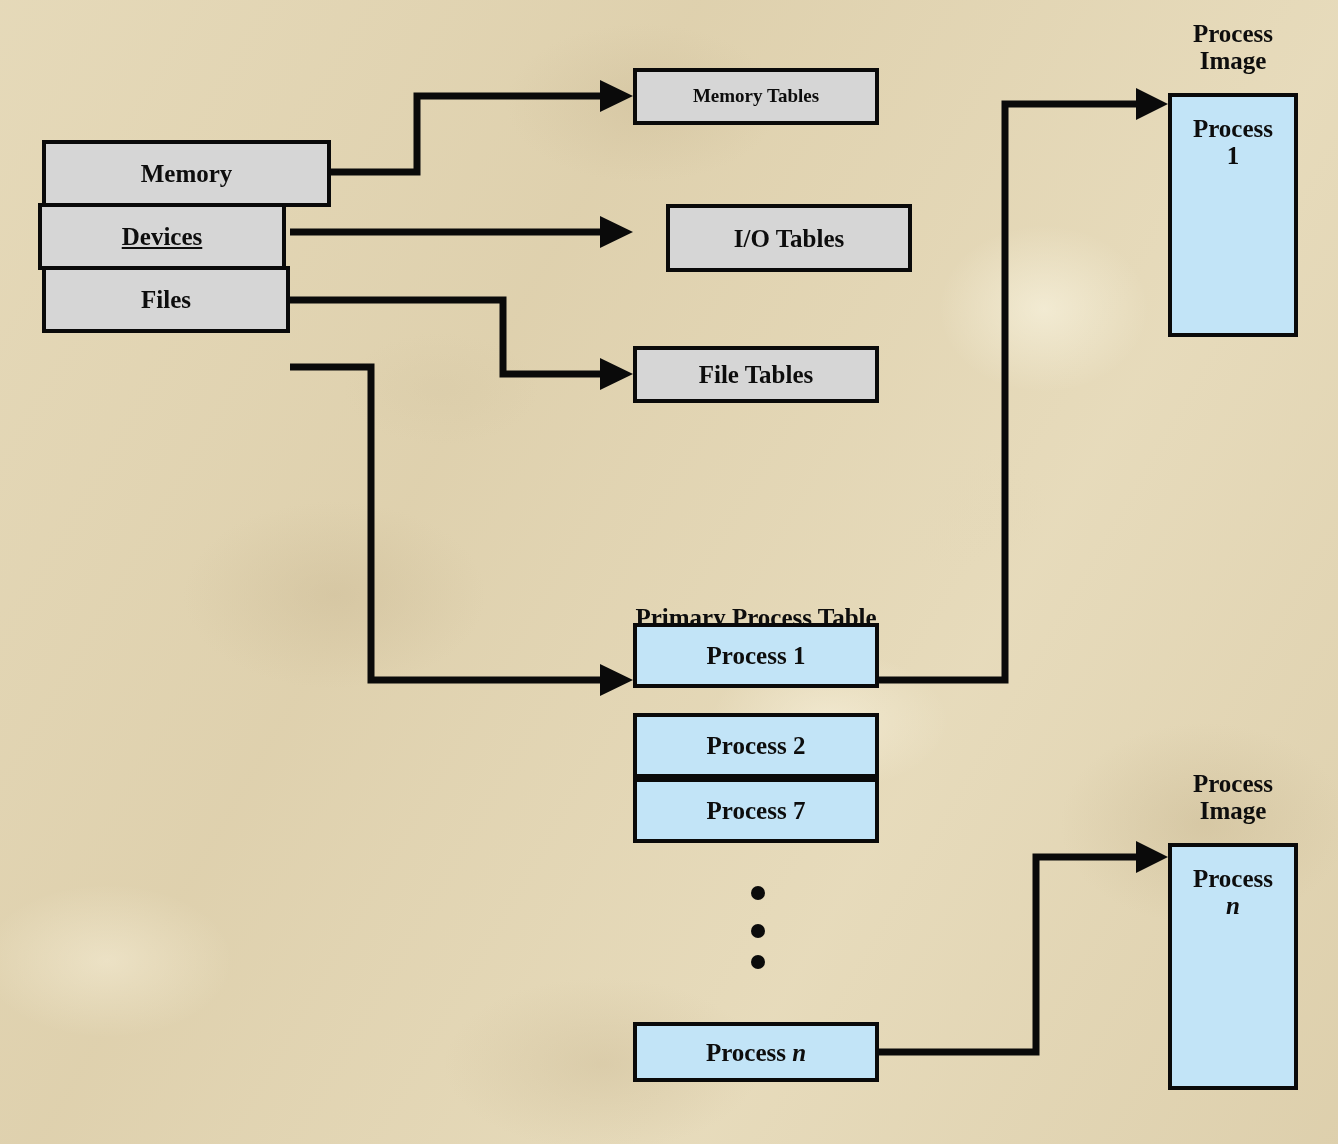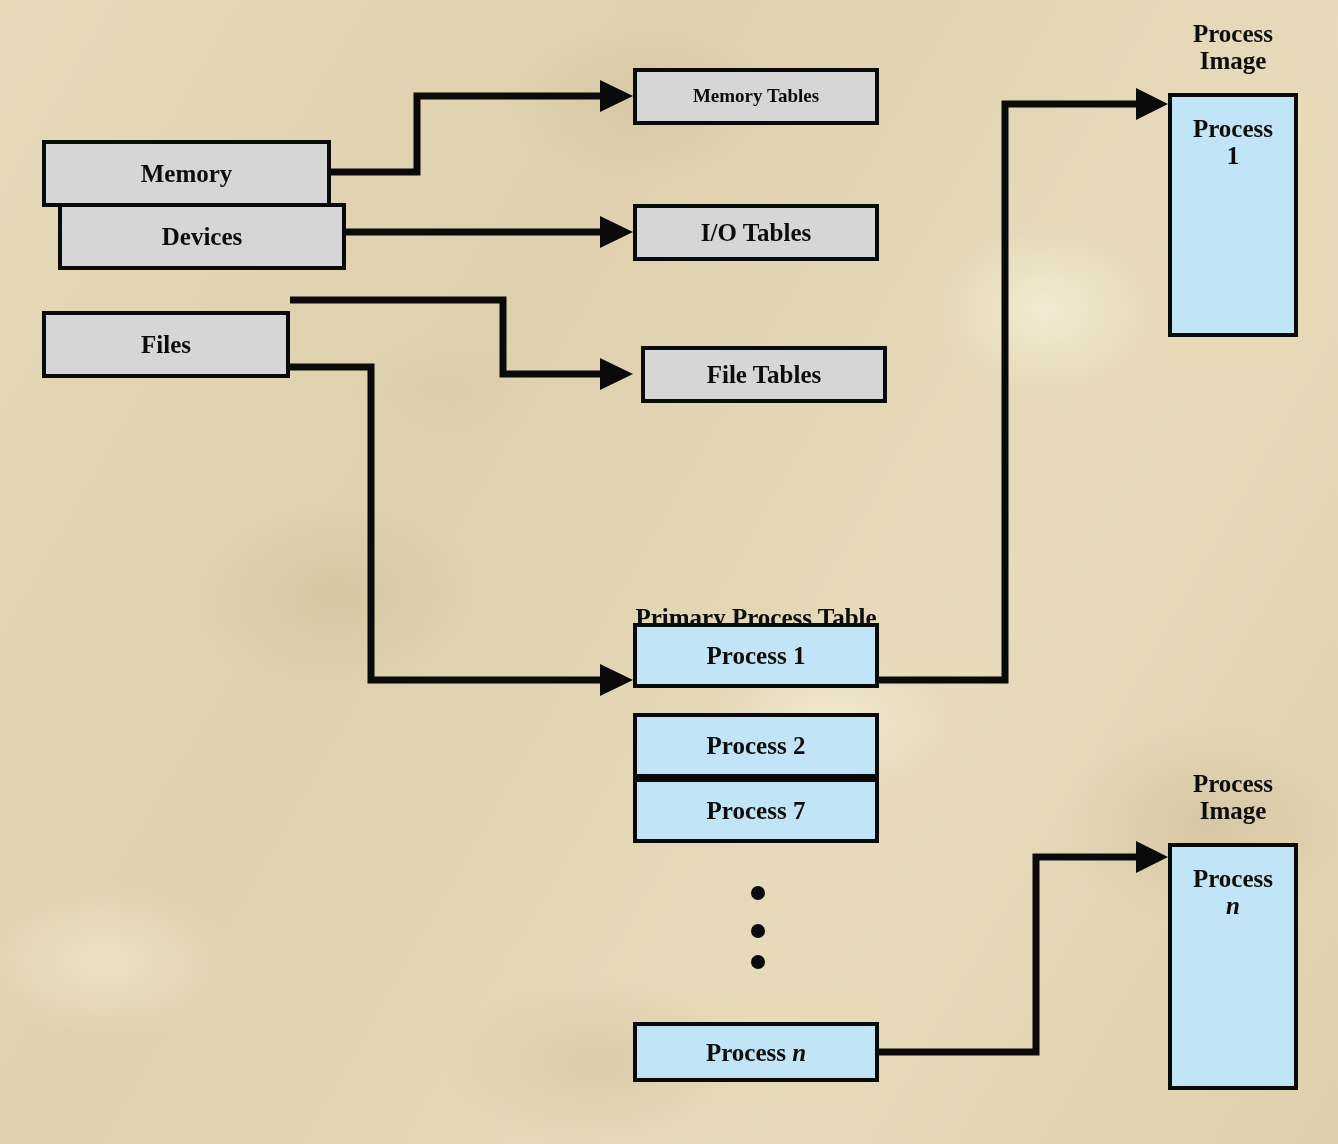--- a/index.html
+++ b/index.html
@@ -69,34 +69,34 @@
 
     <g>
       <path d="M 879 1052 L 1036 1052 L 1036 857 L 1136 857"></path>
       <polygon points="1136,841 1168,857 1136,873"></polygon>
     </g>
   </svg>
 
   <div class="box gray" style="left:42px;top:140px;width:289px;height:67px;font-size:25px;">
     <span>Memory</span>
   </div>
-  <div class="box gray" style="left:58px;top:203px;width:288px;height:67px;font-size:25px;">
+  <div class="box gray" style="left:38px;top:203px;width:248px;height:67px;font-size:25px;text-decoration:underline;">
     <span>Devices</span>
   </div>
-  <div class="box gray" style="left:42px;top:266px;width:248px;height:67px;font-size:25px;margin-top:45px;">
+  <div class="box gray" style="left:42px;top:266px;width:248px;height:67px;font-size:25px;">
     <span>Files</span>
   </div>
 
   <div class="box gray" style="left:633px;top:68px;width:246px;height:57px;font-size:19px;">
     <span>Memory Tables</span>
   </div>
-  <div class="box gray" style="left:633px;top:204px;width:246px;height:57px;font-size:25px;">
+  <div class="box gray" style="left:666px;top:204px;width:246px;height:68px;font-size:25px;">
     <span>I/O Tables</span>
   </div>
-  <div class="box gray" style="left:633px;top:346px;width:246px;height:57px;font-size:25px;margin-left:8px;">
+  <div class="box gray" style="left:633px;top:346px;width:246px;height:57px;font-size:25px;">
     <span>File Tables</span>
   </div>
 
   <div class="caption" style="left:603px;top:604px;width:306px;font-size:25px;">Primary Process Table</div>
 
   <div class="box blue" style="left:633px;top:623px;width:246px;height:65px;font-size:25px;">
     <span>Process 1</span>
   </div>
   <div class="box blue" style="left:633px;top:713px;width:246px;height:65px;font-size:25px;">
     <span>Process 2</span>

